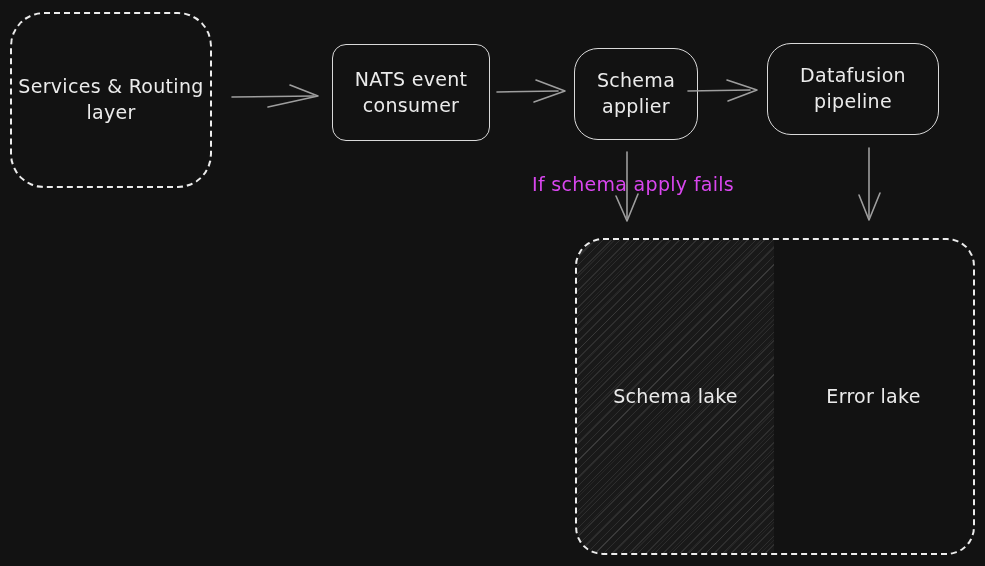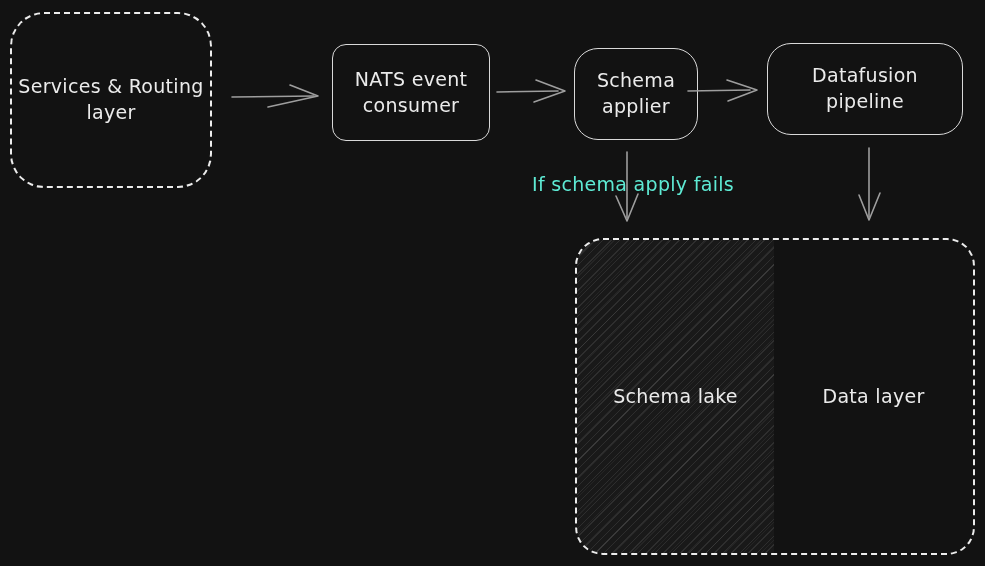--- a/index.html
+++ b/index.html
@@ -34,21 +34,21 @@
   }
   #node-nats {
     left: 332px; top: 44px; width: 158px; height: 97px;
     border: 1.6px solid #d9d9d9; border-radius: 14px;
   }
   #node-schema {
     left: 574px; top: 48px; width: 124px; height: 92px;
     border: 1.6px solid #d9d9d9; border-radius: 24px;
   }
   #node-datafusion {
-    left: 767px; top: 43px; width: 196px; height: 92px;
+    left: 767px; top: 43px; width: 172px; height: 92px;
     border: 1.6px solid #d9d9d9; border-radius: 24px; text-align: center;
   }
   #node-lake {
     left: 575px; top: 238px; width: 400px; height: 317px;
     border: 2px dashed #ececec; border-radius: 28px;
     display: flex;
     overflow: hidden;
     padding: 0;
   }
   .lake-half {
@@ -78,21 +78,21 @@
     stroke-width: 1.6;
     stroke-linecap: round;
     stroke-linejoin: round;
   }
   #edge-label-schema-fail {
     position: absolute;
     left: 520px; top: 173px; width: 226px;
     text-align: center;
     font-size: 19px;
     letter-spacing: 0.3px;
-    color: #5eead4;
+    color: #d946ef;
   }
 </style>
 </head>
 <body>
 
 <div id="canvas">
 
   <div class="node" id="node-services">
     <span class="label">Services &amp; Routing layer</span>
   </div>
@@ -107,21 +107,21 @@
 
   <div class="node" id="node-datafusion">
     <span class="label">Datafusion pipeline</span>
   </div>
 
   <div class="node" id="node-lake">
     <div class="lake-half" id="lake-error">
       <span class="label">Schema lake</span>
     </div>
     <div class="lake-half" id="lake-data">
-      <span class="label">Data layer</span>
+      <span class="label">Error lake</span>
     </div>
   </div>
 
   <svg id="edges-layer" viewBox="0 0 985 566" xmlns="http://www.w3.org/2000/svg">
     <g>
       <path d="M232,97 L314,96"></path>
       <path d="M290,85 L318,96 L268,107"></path>
     </g>
     <g>
       <path d="M497,92 L558,91"></path>

